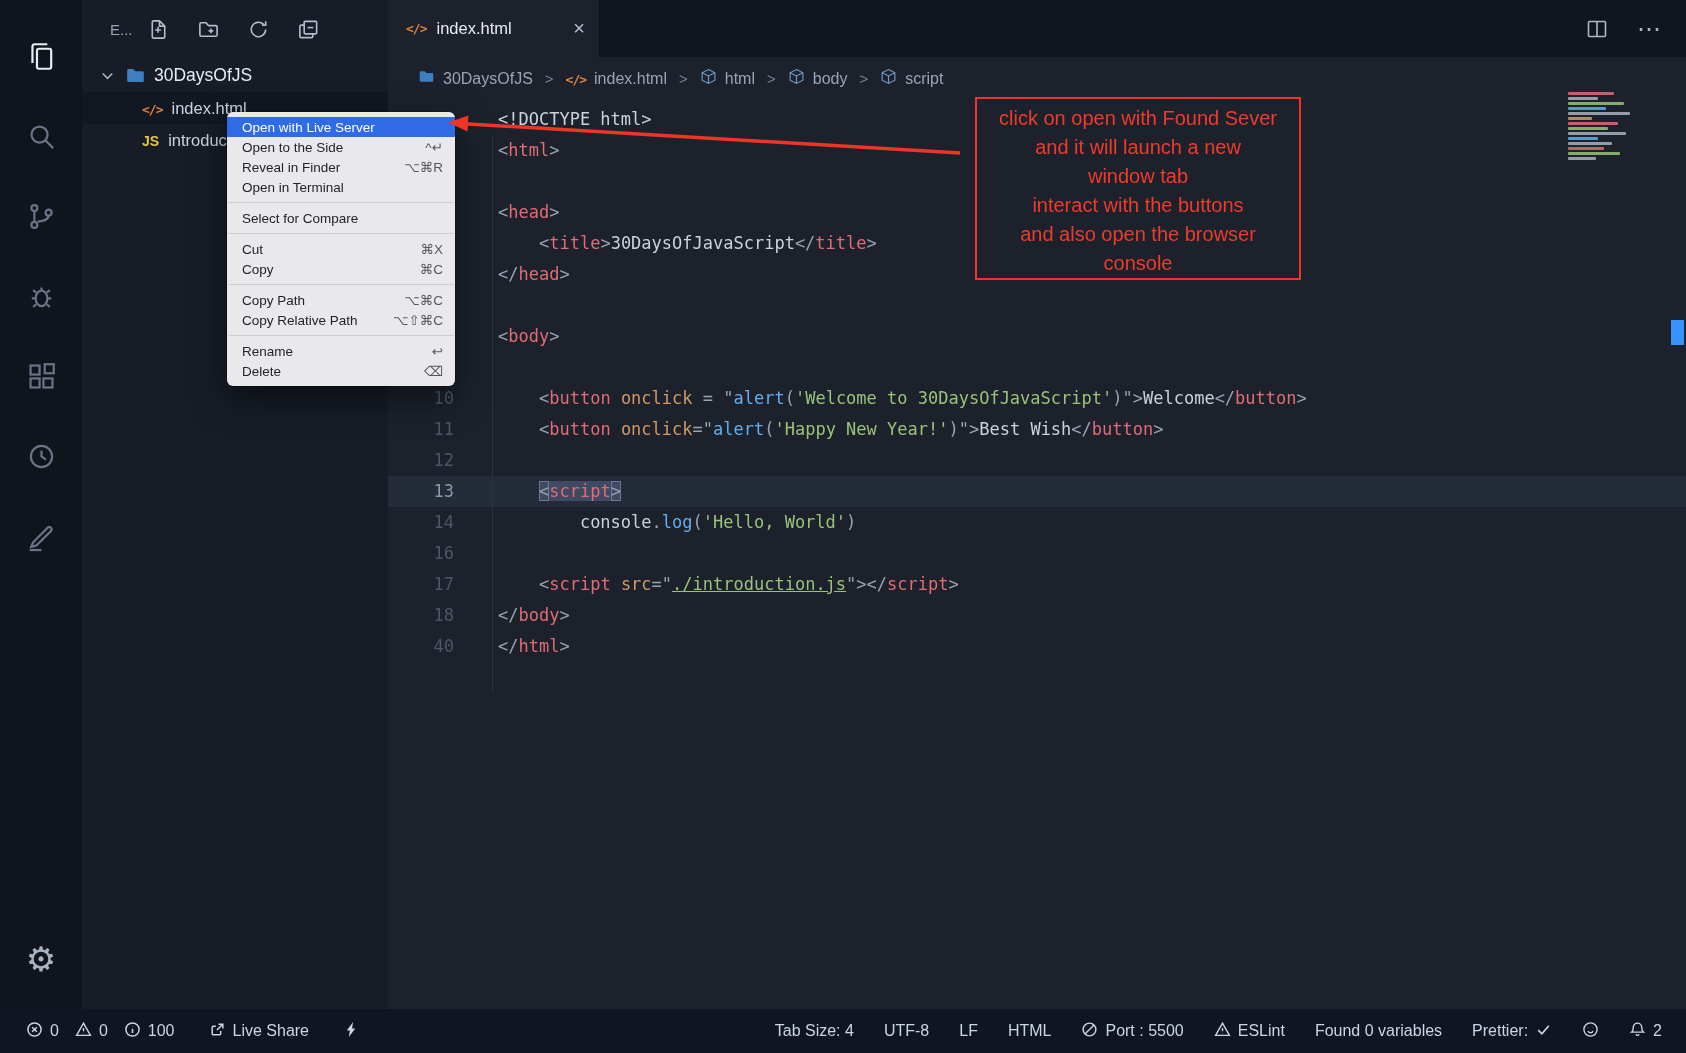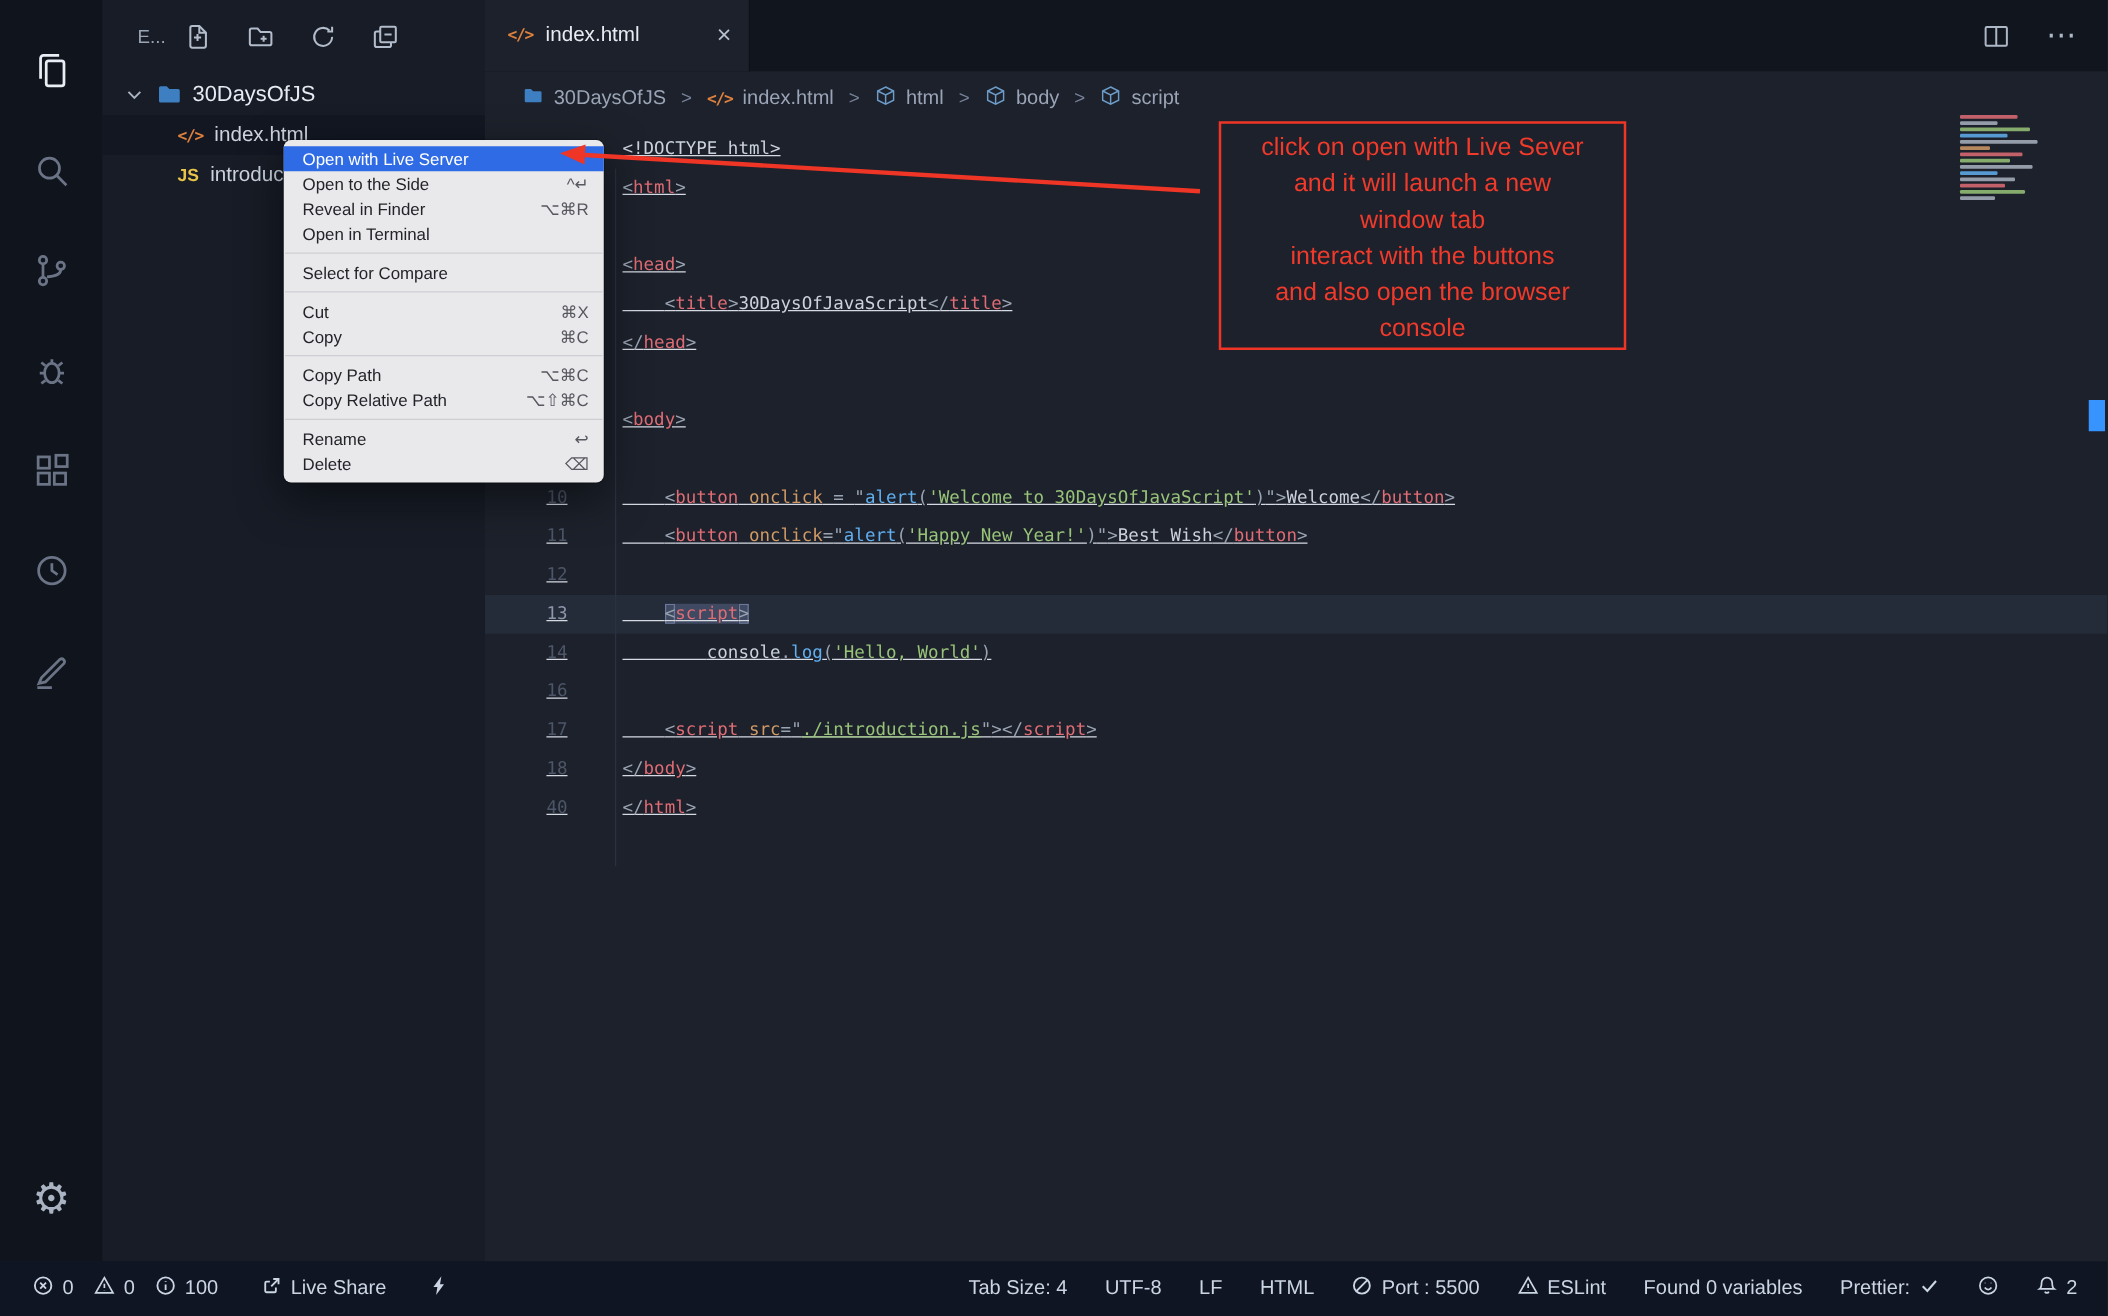--- a/index.html
+++ b/index.html
@@ -36,21 +36,21 @@
   .tab-close { margin-left:auto; color:#b7c0cf; font-size:20px; cursor:pointer; }
   .tab-actions { margin-left:auto; display:flex; align-items:center; gap:28px; color:#aeb7c6; padding-right:24px; }
   .tab-actions svg { width:24px; height:24px; }
   .more-glyph { font-size:24px; letter-spacing:1px; cursor:pointer; }
 
   .breadcrumb { height:43px; display:flex; align-items:center; padding-left:30px; color:#9aa4b6; font-size:16px; }
   .bc-item { display:flex; align-items:center; gap:8px; cursor:pointer; }
   .bc-item svg { width:17px; height:17px; }
   .bc-sep { color:#79839a; margin:0 12px; font-size:15px; }
 
-  .editor { position:absolute; top:100px; left:0; right:0; bottom:0; font-family:"DejaVu Sans Mono",monospace; font-size:14px; padding-top:4px;text-decoration:underline; }
+  .editor { position:absolute; top:100px; left:0; right:0; bottom:0; font-family:"DejaVu Sans Mono",monospace; font-size:17px; padding-top:4px; }
   .code-line { display:flex; height:31px; line-height:31px; white-space:pre; cursor:text; }
   .code-line.active { background:#242b39; }
   .gutter { width:66px; flex:none; text-align:right; padding-right:0; color:#4d5668; }
   .gutter-pad { width:28px; flex:none; }
   .code { padding-left:16px; }
   .code-line.active .gutter { color:#8e97aa; }
   .tok-pun { color:#9aa3b2; }
   .tok-tag { color:#e06c75; }
   .tok-attr { color:#d19a66; }
   .tok-str { color:#98c379; }
@@ -59,21 +59,21 @@
   .tok-link { color:#98c379; text-decoration:underline; }
   .tok-sel { background:#3f4961; }
   .tok-box { background:#3f4961; box-shadow:inset 0 0 0 1px #6b7a9b; }
   .indent-guide { position:absolute; left:104px; top:35px; height:558px; width:1px; background:#2a3140; }
 
   .minimap { position:absolute; right:26px; top:92px; width:92px; display:flex; flex-direction:column; gap:2px; cursor:pointer; }
   .minimap div { height:3px; border-radius:1px; opacity:.85; }
   .scroll-marker { position:absolute; right:2px; top:320px; width:13px; height:25px; background:#3794ff; }
 
   
-  .ctx { position:absolute; left:227px; top:112px; width:256px; background:#e9e9ec; border-radius:6px; box-shadow:0 12px 34px rgba(0,0,0,.5), 0 0 0 1px rgba(0,0,0,.18); padding:5px 0; z-index:40; font-size:13.5px; color:#232428; }
+  .ctx { position:absolute; left:227px; top:112px; width:228px; background:#e9e9ec; border-radius:6px; box-shadow:0 12px 34px rgba(0,0,0,.5), 0 0 0 1px rgba(0,0,0,.18); padding:5px 0; z-index:40; font-size:13.5px; color:#232428; }
   .ctx-item { display:flex; align-items:center; height:20px; padding:0 12px 0 15px; cursor:pointer; }
   .ctx-item .sc { margin-left:auto; color:#56585e; }
   .ctx-item.hl { background:#2f6be4; color:#fff; }
   .ctx-sep { height:1px; background:#cfcfd3; margin:5px 1px; }
 
   
   .ann-box { position:absolute; left:975px; top:97px; width:326px; height:183px; border:2px solid #ee3526; color:#f23a2b; font-size:20px; line-height:29px; text-align:center; white-space:pre-line; z-index:45; padding-top:5px; }
   .arrow-svg { position:absolute; inset:0; z-index:46; pointer-events:none; }
 
   
@@ -319,21 +319,21 @@
     <div class="ctx-item">
       <span>Rename</span>
       <span class="sc">↩</span>
     </div>
     <div class="ctx-item">
       <span>Delete</span>
       <span class="sc">⌫</span>
     </div>
   </div>
 
-<div class="ann-box">click on open with Live Sever
+<div class="ann-box">click on open with Found Sever
 and it will launch a new
 window tab
 interact with the buttons
 and also open the browser
 console</div>
 <svg class="arrow-svg" width="1686" height="1053">
   <line x1="960" y1="153" x2="468" y2="124" stroke="#ee3526" stroke-width="3.5"></line>
   <polygon points="448,122.5 468.4,115.5 467.6,131.5" fill="#ee3526"></polygon>
 </svg>
 

